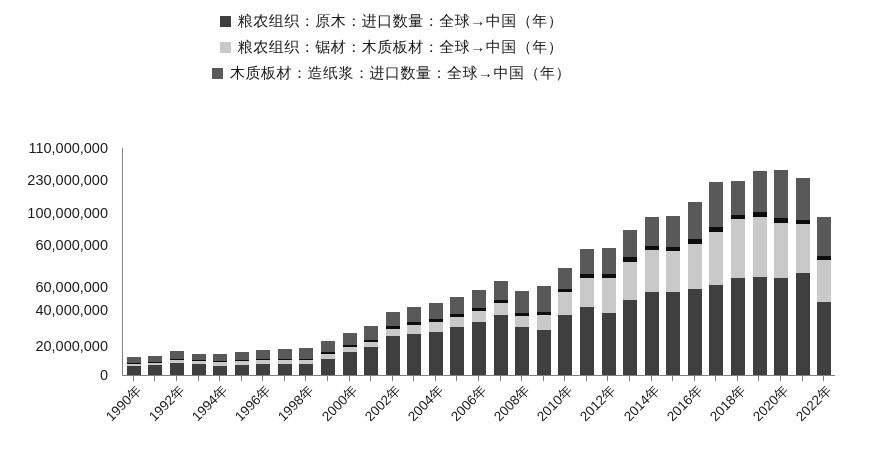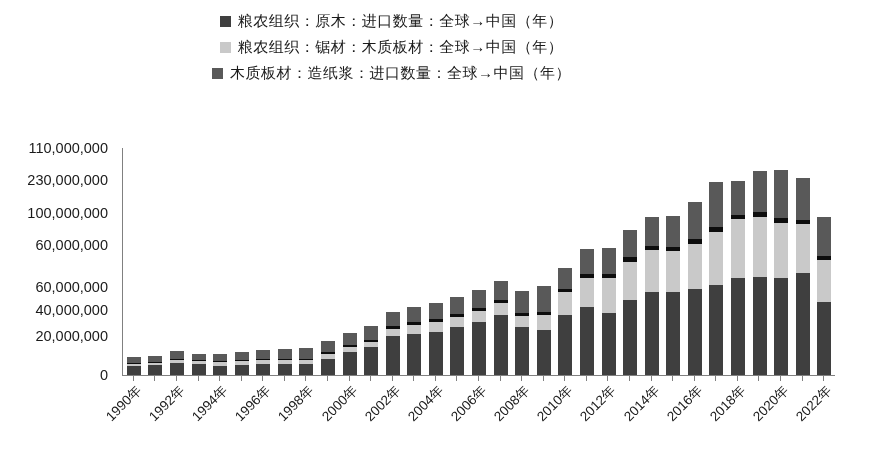--- a/index.html
+++ b/index.html
@@ -151,21 +151,21 @@
     <div class="legend-row">
       <div class="legend-inner">
         <span class="legend-swatch" style="background:#595959"></span>
         <span class="legend-label">木质板材：造纸浆：进口数量：全球→中国（年）</span>
       </div>
     </div>
   </div>
 
   <div class="y-labels" id="y-axis">
       <div class="y-tick" style="top: 235px;">0</div>
-      <div class="y-tick" style="top: 196px; margin-left: 38px;">20,000,000</div>
+      <div class="y-tick" style="top: 206px; margin-left: 38px;">20,000,000</div>
       <div class="y-tick" style="top: 170.143px;">40,000,000</div>
       <div class="y-tick" style="top: 147px;">60,000,000</div>
       <div class="y-tick" style="top: 105.286px;">60,000,000</div>
       <div class="y-tick" style="top: 72.8571px;">100,000,000</div>
       <div class="y-tick" style="top: 40.4286px;">230,000,000</div>
       <div class="y-tick" style="top: 8px;">110,000,000</div>
     </div>
 
   <div class="plot-area">
     <div class="bars" id="bars">

